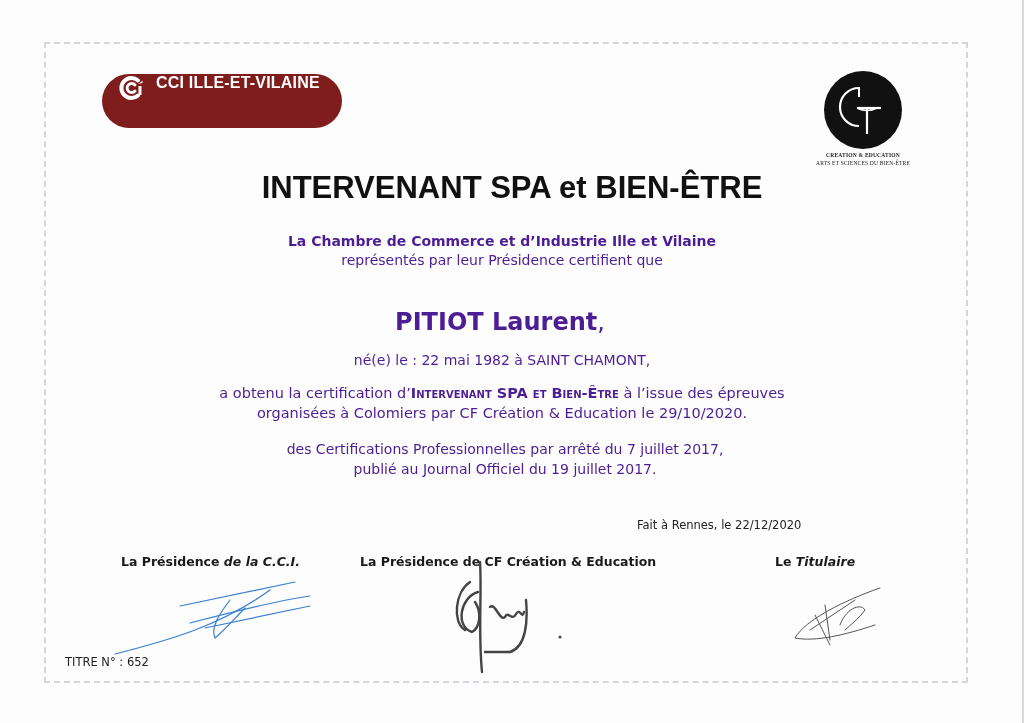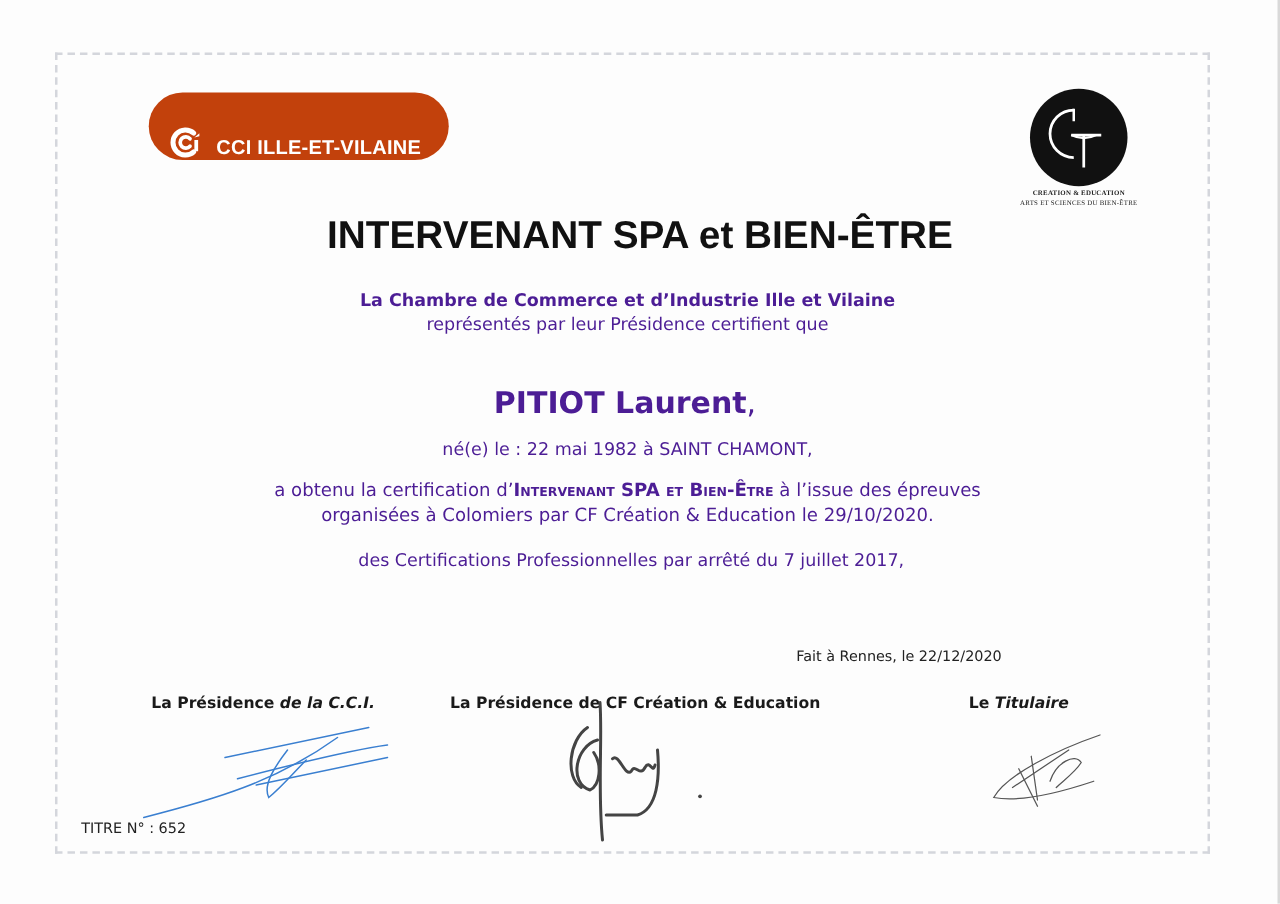--- a/index.html
+++ b/index.html
@@ -28,28 +28,28 @@
       left: 44px;
       top: 42px;
       width: 924px;
       height: 641px;
       border: 2px dashed #d4d6dc;
       box-sizing: border-box;
     }
     
     .cci-badge {
       position: absolute;
-      left: 119px;
+      left: 102px;
       top: 74px;
       width: 240px;
       height: 54px;
       border-radius: 27px;
-      background: #c2410c;
+      background: #7f1d1d;
       display: flex;
-      align-items: flex-end;
+      align-items: flex-start;
       box-sizing: border-box;
       padding-left: 16px;
     }
     .cci-logo {
       width: 28px;
       height: 28px;
       margin-right: 10px;
     }
     .cci-text {
       color: #fff;
@@ -211,20 +211,21 @@
 <div class="center-block name"><span>PITIOT Laurent</span><span class="comma">,</span></div>
 <div class="center-block born">né(e) le : 22 mai 1982 à SAINT CHAMONT,</div>
 
 <div class="center-block obtained">
   <div><span>a obtenu la certification d’</span><span class="sc">Intervenant SPA et Bien-Être</span><span> à l’issue des épreuves</span></div>
   <div>organisées à Colomiers par CF Création &amp; Education le 29/10/2020.</div>
 </div>
 
 <div class="center-block title-level">
   <div>des Certifications Professionnelles par arrêté du 7 juillet 2017,</div>
+  <div>publié au Journal Officiel du 19 juillet 2017.</div>
 </div>
 
 <div class="fait">Fait à Rennes, le 22/12/2020</div>
 
 <div class="sig-label sig-cci"><span>La Présidence </span><i>de la C.C.I.</i></div>
 <div class="sig-label sig-cf">La Présidence de CF Création &amp; Education</div>
 <div class="sig-label sig-titulaire"><span>Le </span><i>Titulaire</i></div>
 
 <svg class="signature" style="left:110px;top:578px;width:210px;height:80px;" viewBox="0 0 210 80">
   <g fill="none" stroke="#3a7fd0" stroke-width="1.2" stroke-linecap="round">

